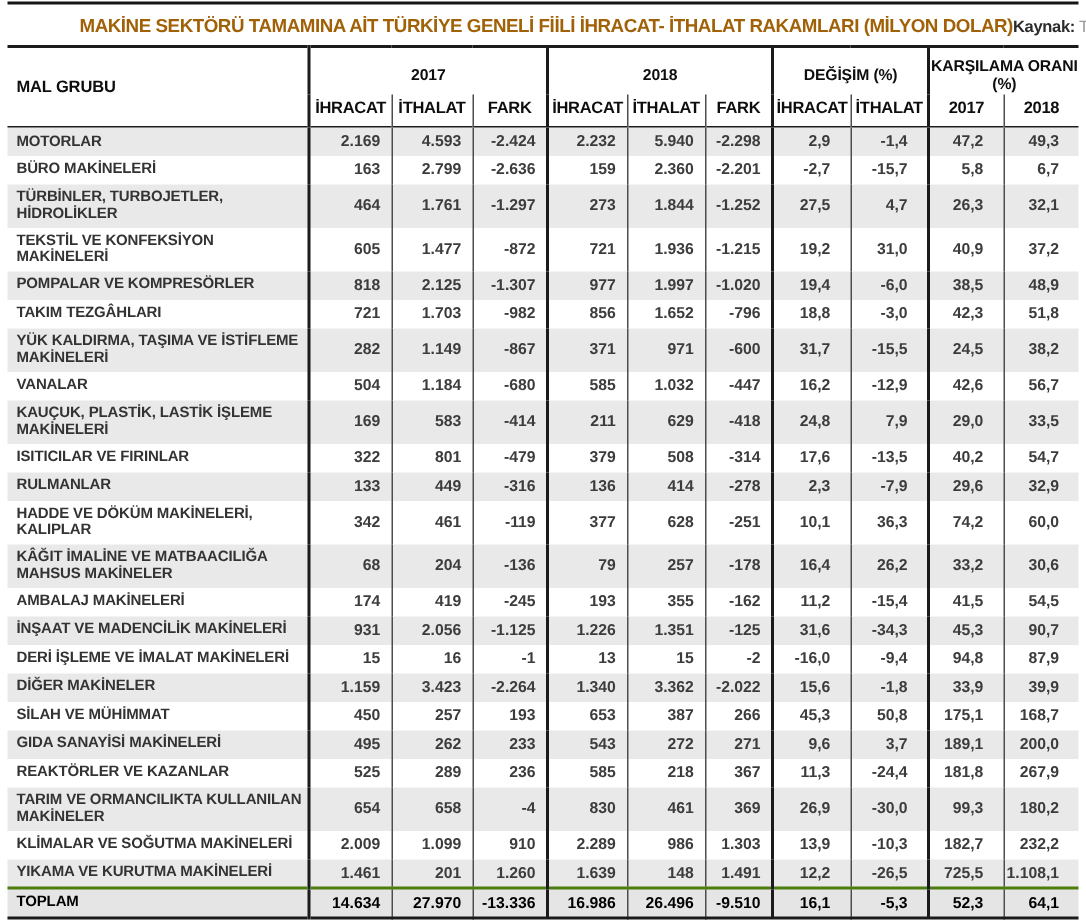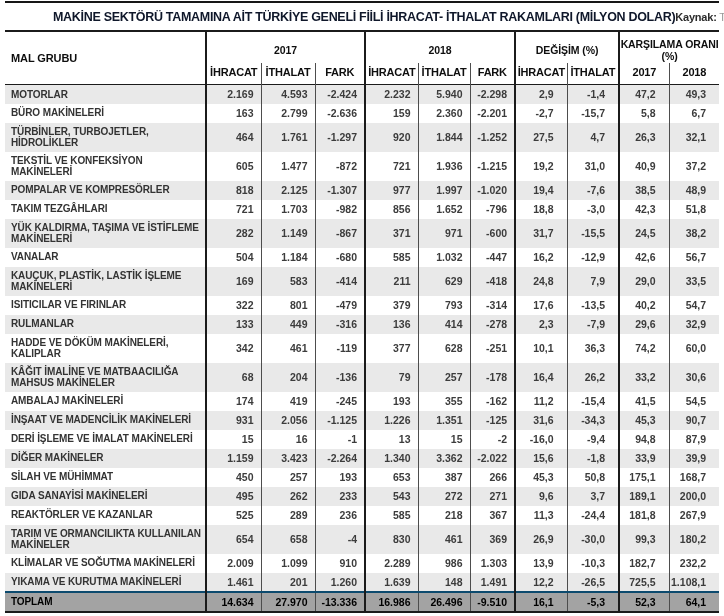--- a/index.html
+++ b/index.html
@@ -11,21 +11,21 @@
   }
   .page { width:724px; height:616px; padding:0 5px; }
 
   .top-rule { height:2px; background:#161616; margin-top:1px; }
 
   .title-bar {
     display:flex; justify-content:space-between; align-items:baseline;
     padding:7px 2px 6px 2px;
   }
   .page-title {
-    font-size:12.5px; font-weight:bold; color:#0f172a;
+    font-size:12.5px; font-weight:bold; color:#a16207;
     letter-spacing:-0.3px; white-space:nowrap;padding-left:46px;
   }
   .source { font-size:11px; white-space:nowrap; letter-spacing:-0.2px; }
   .source .src-label { font-weight:bold; color:#2b2b2b;margin-top:20px; }
   .source .src-value { font-weight:normal; color:#9a9a9a; }
 
   table.data-table {
     width:714px; border-collapse:collapse; table-layout:fixed;
     border-top:2px solid #1b1b1b; border-bottom:2px solid #1b1b1b;
   }
@@ -51,21 +51,21 @@
   }
   tbody tr { height:19px; }
   tbody tr:nth-child(odd) { background:#e9e9e9; }
   td.row-label {
     text-align:left; padding:3px 4px 3px 6px; font-size:10px;
     line-height:11.5px; letter-spacing:-0.1px; color:#333;
   }
   td.num { text-align:right; padding:3px 7px 3px 0; border-left:1px solid #4d4d4d; }
   td.num.gstart { border-left:2px solid #1b1b1b; }
   td.num.pct { padding-right:13px; }
-  tbody tr.total { border-top:2px solid #0c4a6e; background:#a3a3a3; }
+  tbody tr.total { border-top:2px solid #4d7c0f; background:#e5e5e5; }
   tbody tr.total td { color:#000; }
 </style>
 </head>
 <body>
 
 <div class="page">
   <div class="top-rule"></div>
 
   <div class="title-bar">
     <div class="page-title">MAKİNE SEKTÖRÜ TAMAMINA AİT TÜRKİYE GENELİ FİİLİ İHRACAT- İTHALAT RAKAMLARI (MİLYON DOLAR)</div>
@@ -135,21 +135,21 @@
           <td class="num gstart pct">-2,7</td>
           <td class="num pct">-15,7</td>
           <td class="num gstart pct">5,8</td>
           <td class="num pct">6,7</td>
         </tr>
         <tr>
           <td class="row-label">TÜRBİNLER, TURBOJETLER, HİDROLİKLER</td>
           <td class="num gstart">464</td>
           <td class="num">1.761</td>
           <td class="num">-1.297</td>
-          <td class="num gstart">920</td>
+          <td class="num gstart">273</td>
           <td class="num">1.844</td>
           <td class="num">-1.252</td>
           <td class="num gstart pct">27,5</td>
           <td class="num pct">4,7</td>
           <td class="num gstart pct">26,3</td>
           <td class="num pct">32,1</td>
         </tr>
         <tr>
           <td class="row-label">TEKSTİL VE KONFEKSİYON MAKİNELERİ</td>
           <td class="num gstart">605</td>
@@ -165,21 +165,21 @@
         </tr>
         <tr>
           <td class="row-label">POMPALAR VE KOMPRESÖRLER</td>
           <td class="num gstart">818</td>
           <td class="num">2.125</td>
           <td class="num">-1.307</td>
           <td class="num gstart">977</td>
           <td class="num">1.997</td>
           <td class="num">-1.020</td>
           <td class="num gstart pct">19,4</td>
-          <td class="num pct">-7,6</td>
+          <td class="num pct">-6,0</td>
           <td class="num gstart pct">38,5</td>
           <td class="num pct">48,9</td>
         </tr>
         <tr>
           <td class="row-label">TAKIM TEZGÂHLARI</td>
           <td class="num gstart">721</td>
           <td class="num">1.703</td>
           <td class="num">-982</td>
           <td class="num gstart">856</td>
           <td class="num">1.652</td>
@@ -227,21 +227,21 @@
           <td class="num pct">7,9</td>
           <td class="num gstart pct">29,0</td>
           <td class="num pct">33,5</td>
         </tr>
         <tr>
           <td class="row-label">ISITICILAR VE FIRINLAR</td>
           <td class="num gstart">322</td>
           <td class="num">801</td>
           <td class="num">-479</td>
           <td class="num gstart">379</td>
-          <td class="num">793</td>
+          <td class="num">508</td>
           <td class="num">-314</td>
           <td class="num gstart pct">17,6</td>
           <td class="num pct">-13,5</td>
           <td class="num gstart pct">40,2</td>
           <td class="num pct">54,7</td>
         </tr>
         <tr>
           <td class="row-label">RULMANLAR</td>
           <td class="num gstart">133</td>
           <td class="num">449</td>

